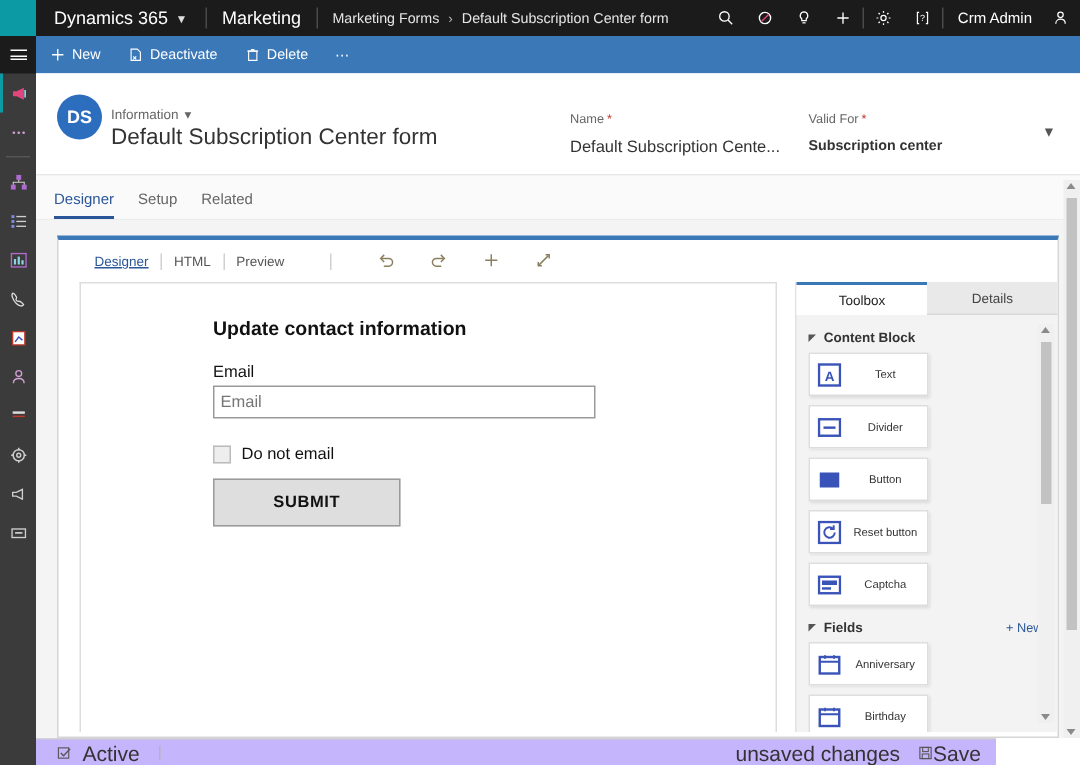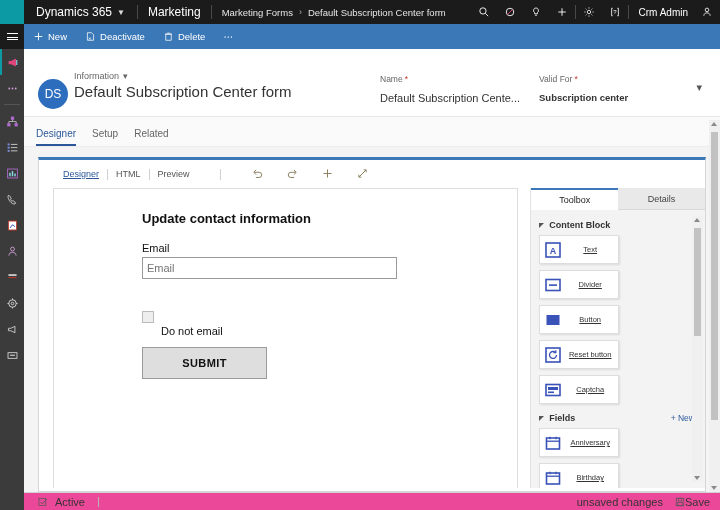--- a/index.html
+++ b/index.html
@@ -90,22 +90,22 @@
     position: absolute; top: 49px; left: 24px;
     width: 696px; height: 443px; background: #fff;
   }
   .form-header {
     position: relative; height: 68px; background: #fff;
     border-bottom: 1px solid #e8e8e8;
   }
   .avatar {
     position: absolute; left: 14px; top: 14px;
     width: 30px; height: 30px; border-radius: 50%;
-    background: #2c6dbd; color: #fff; font-size: 12px; font-weight: normal;
-    display: flex; align-items: center; justify-content: center; margin-top: 16px;
+    background: #2c6dbd; color: #fff; font-size: 12px; font-weight: bold;
+    display: flex; align-items: center; justify-content: center;
   }
   .hdr-sub {
     position: absolute; left: 50px; top: 22px;
     font-size: 9px; color: #666; display: flex; align-items: center; gap: 4px;
   }
   .hdr-title {
     position: absolute; left: 50px; top: 34px;
     font-size: 15px; color: #333; font-weight: 400;
   }
   .hdr-field { position: absolute; top: 25px; font-size: 9px; }
@@ -160,21 +160,21 @@
   }
   .c-title { font-size: 13px; font-weight: bold; color: #111; }
   .c-label { font-size: 11px; color: #111; margin-top: 16px; }
   .c-input {
     width: 255px; height: 22px; border: 1px solid #9a9a9a;
     margin-top: 3px; font-size: 11px; color: #9a9a9a;
     padding: 3px 4px; background: #fff;
   }
   .c-check { display: flex; align-items: center; gap: 7px; margin-top: 18px; }
   .c-box { width: 12px; height: 12px; border: 1px solid #bbb; background: #eee; }
-  .c-check-lbl { font-size: 11px; color: #111; margin-top: 28px; }
+  .c-check-lbl { font-size: 11px; color: #111; }
   .c-submit {
     margin-top: 10px; width: 125px; height: 32px;
     background: #dedede; border: 1px solid #9a9a9a;
     font-size: 11px; font-weight: bold; color: #111;
     display: flex; align-items: center; justify-content: center;
     letter-spacing: .4px;
   }
 
   
   .toolbox {
@@ -204,40 +204,40 @@
   .tb-new { font-size: 8.5px; color: #2b579a; font-weight: normal; }
   .tb-grid { display: flex; flex-wrap: wrap; gap: 6px; }
   .tile {
     width: 80px; height: 29px; background: #fff; border: 1px solid #ddd;
     box-shadow: 1px 1px 2px rgba(0,0,0,.10);
     display: flex; align-items: center; gap: 6px; padding-left: 5px;
   }
   .tile-ic { width: 16px; height: 16px; flex: none; }
   .tile-lbl {
     font-size: 7.5px; color: #333; flex: 1;
-    text-align: center; padding-right: 5px; text-decoration: underline;
+    text-align: center; padding-right: 5px;
   }
 
   
   .sb-track {
     position: absolute; background: #f0f0f0; width: 11px;
   }
   .sb-thumb { position: absolute; background: #c2c2c2; width: 7px; left: 2px; }
   .sb-arrow {
     position: absolute; left: 2px; width: 0; height: 0;
     border-left: 3.5px solid transparent; border-right: 3.5px solid transparent;
   }
   .sb-up { border-bottom: 4px solid #8a8a8a; }
   .sb-down { border-top: 4px solid #8a8a8a; }
 
   
   .statusbar {
-    position: absolute; bottom: 0; left: 24px; width: 696px; height: 18px;
-    background: #ec4899; border-top: 1px solid #d2d2d2;
-    display: flex; align-items: center; font-size: 11px; color: #333;
+    position: absolute; bottom: 0; left: 24px; width: 640px; height: 18px;
+    background: #c4b5fd; border-top: 1px solid #d2d2d2;
+    display: flex; align-items: center; font-size: 14px; color: #333;
   }
   .st-left { display: flex; align-items: center; gap: 7px; padding-left: 14px; }
   .st-pipe { width: 1px; height: 10px; background: #b5b5b5; margin-left: 6px; }
   .st-right {
     margin-left: auto; display: flex; align-items: center;
     gap: 12px; padding-right: 10px;
   }
   .st-save { display: flex; align-items: center; gap: 0; }
 </style>
 </head>

